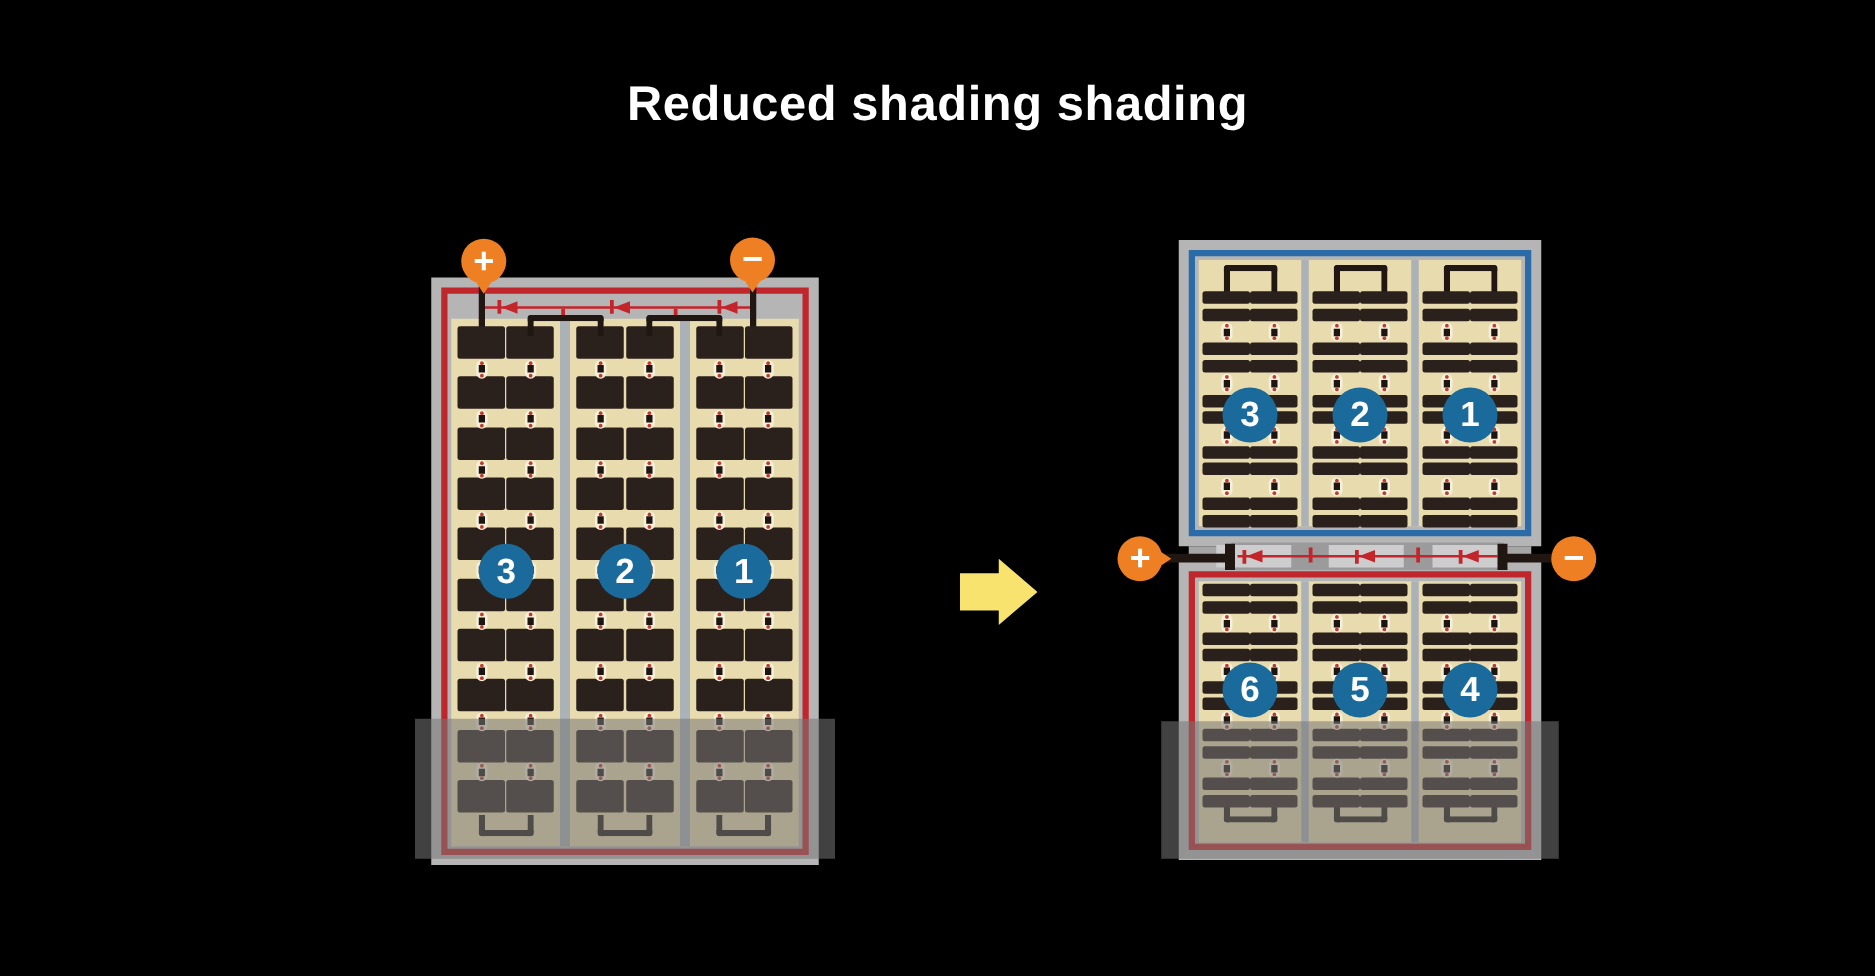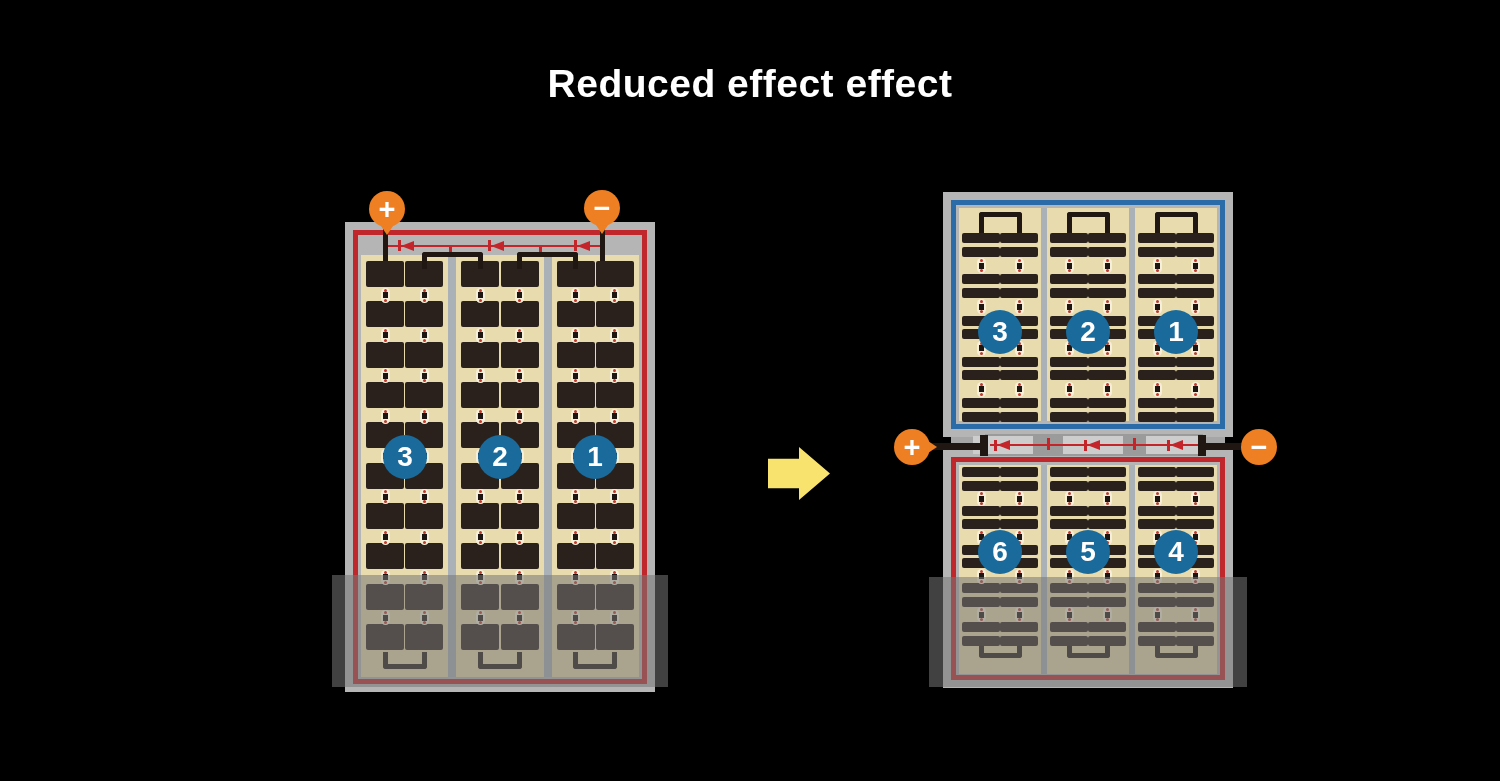--- a/index.html
+++ b/index.html
@@ -36,21 +36,21 @@
   .jlight{position:absolute;background:#cdcdcd;}
   .shade{position:absolute;background:rgba(118,118,118,0.55);z-index:8;}
   .arrow{position:absolute;background:#f8e36e;
          clip-path:polygon(0 22%,50% 22%,50% 0,100% 50%,50% 100%,50% 78%,0 78%);}
 </style>
 </head>
 <body>
 
 <div class="canvas">
 
-  <div class="title">Reduced effect effect</div>
+  <div class="title">Reduced shading shading</div>
 
   <div class="panel" id="panel-before" style="left:345px;top:222px;width:310px;height:470px;">
     <div class="pborder" style="left:8px;top:8px;width:284px;height:444px;border-color:#c0272c;"></div>
     <div class="tan" style="left:16px;top:33px;width:278px;height:422px;"></div>
 
     <div class="redH" style="left:40px;top:22.5px;width:217px;height:2.5px;"></div>
     <div class="redV" style="left:104px;top:25px;width:2.5px;height:8px;"></div>
     <div class="redV" style="left:194px;top:25px;width:2.5px;height:8px;"></div>
 
     <div class="wireV" style="left:37.5px;top:0;width:5px;height:52px;"></div>

